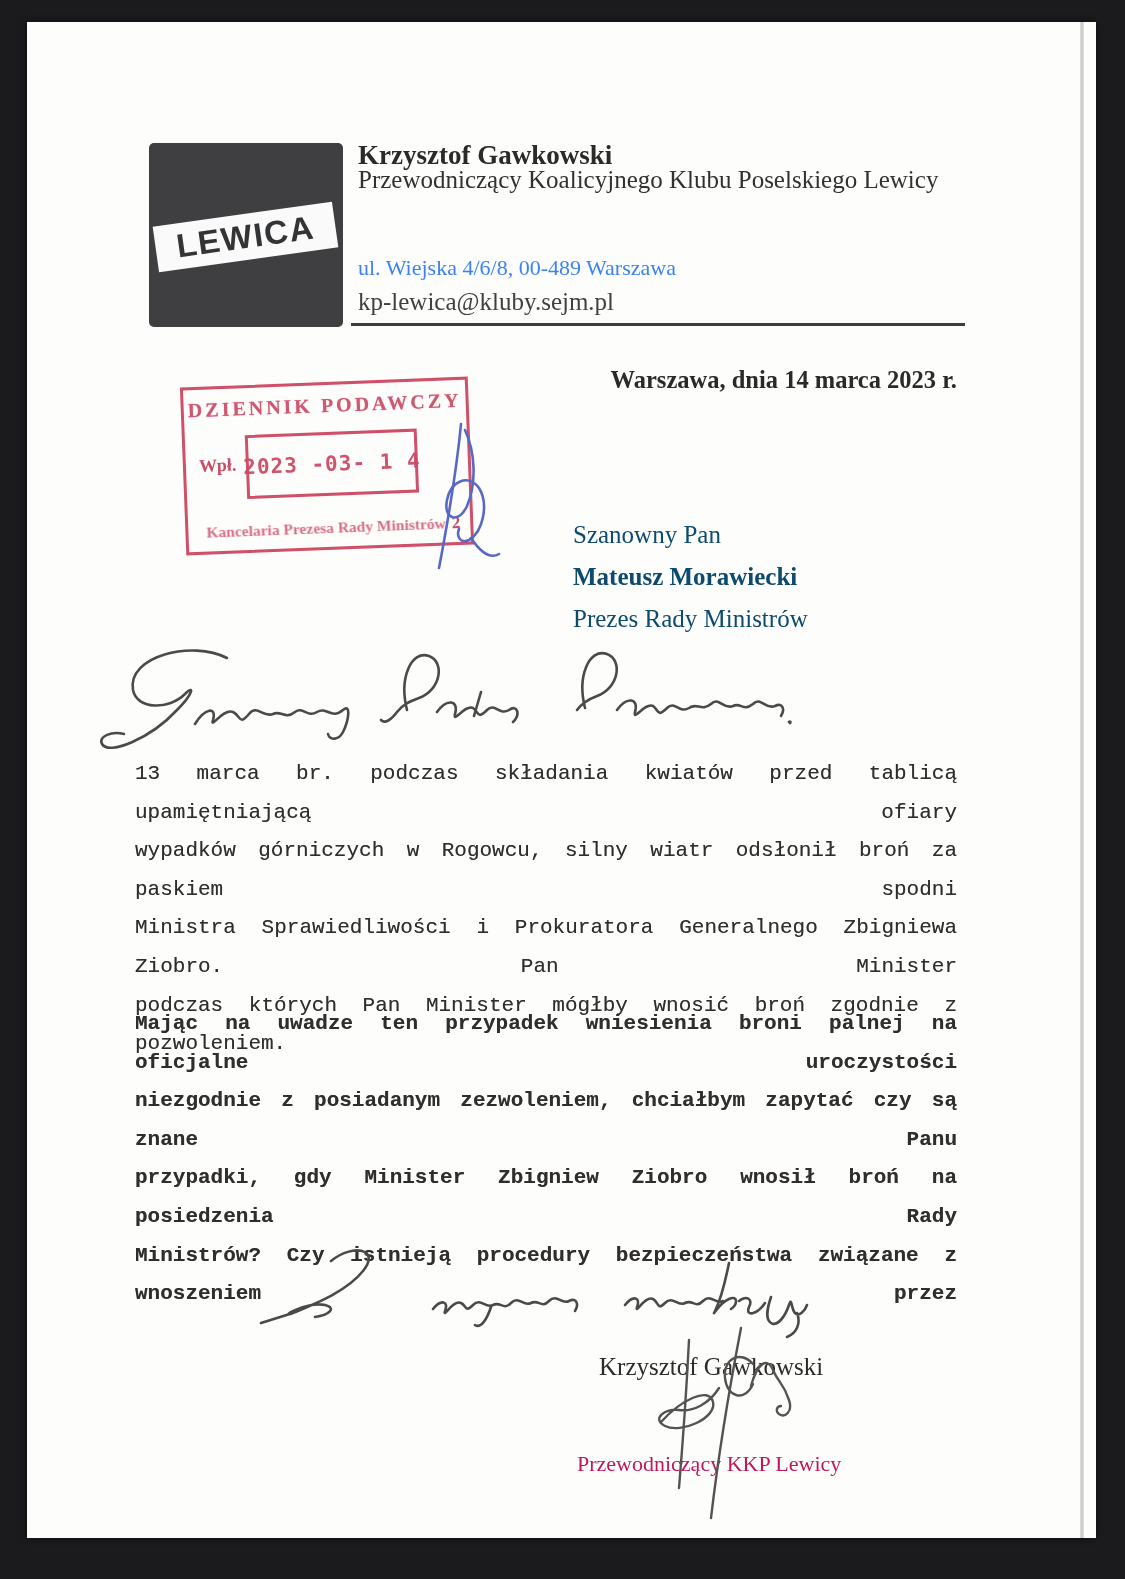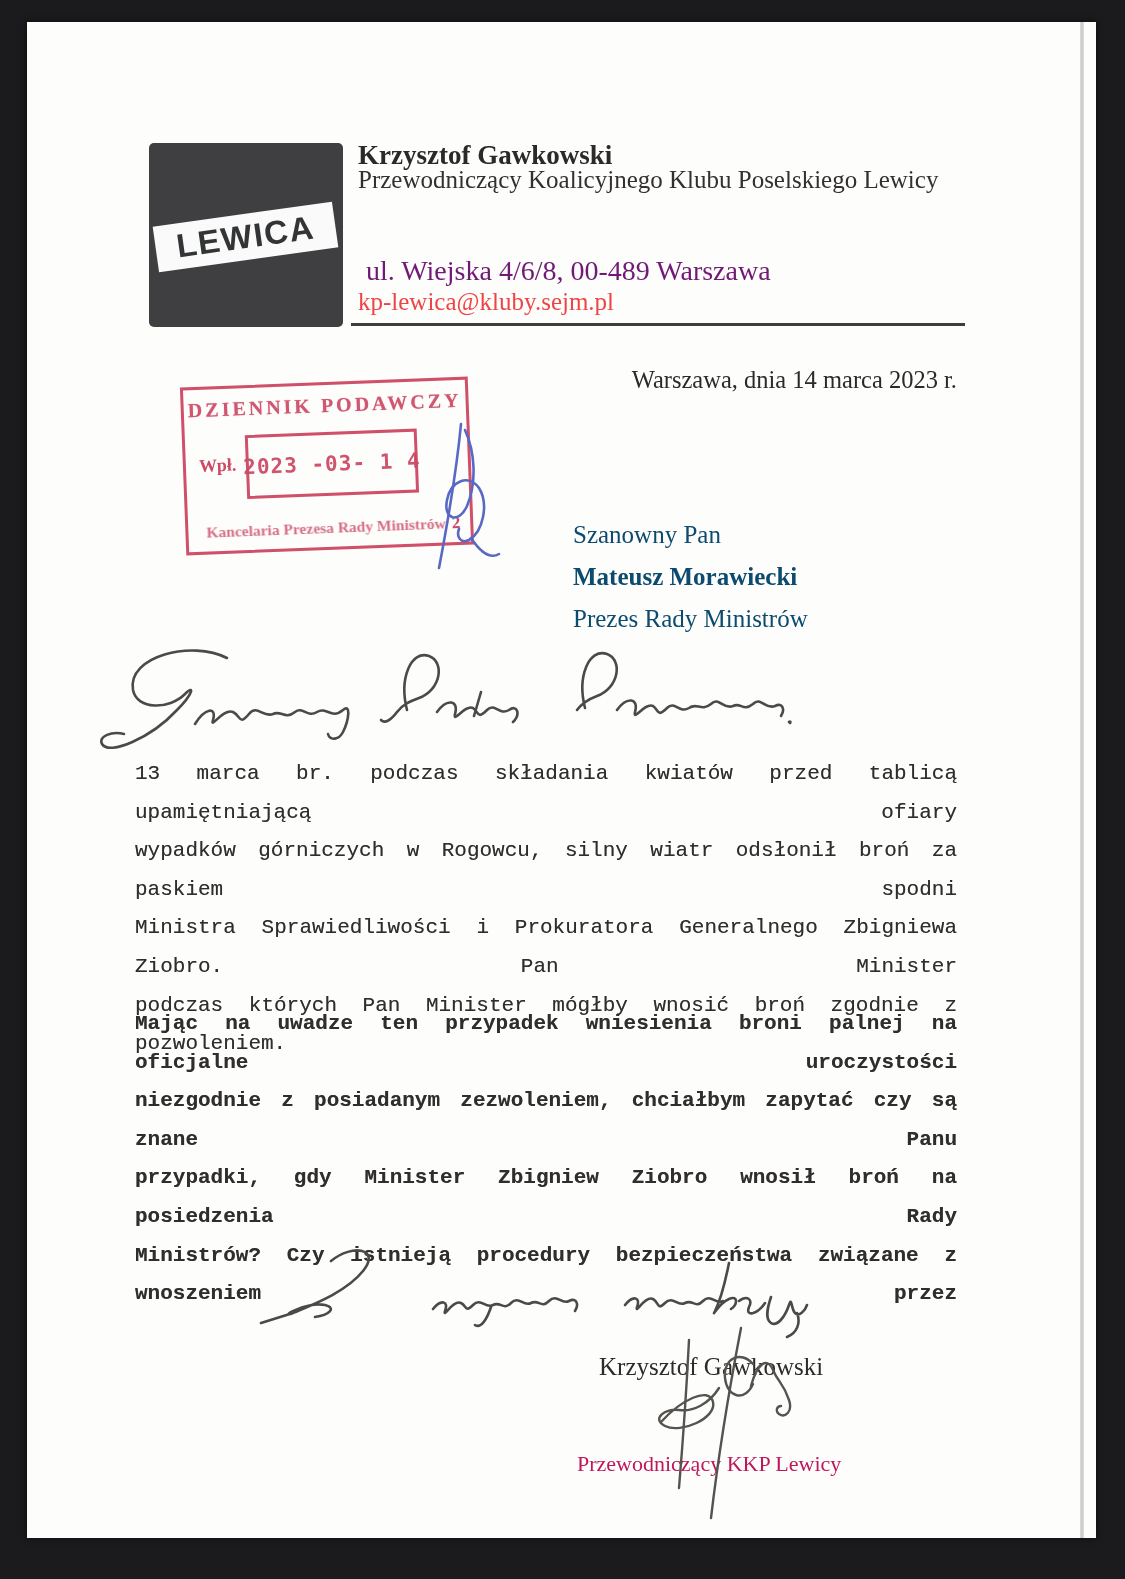--- a/index.html
+++ b/index.html
@@ -14,25 +14,25 @@
   
   .logo-square { left:122px; top:121px; width:194px; height:184px; background:#3f3f41;
                  border-radius:5px; }
   .logo-band { position:absolute; left:6px; top:71px; width:181px; height:46px;
                background:#fafafa; transform:rotate(-8deg);
                display:flex; align-items:center; justify-content:center; }
   .logo-band span { font-family:"Liberation Sans", sans-serif; font-weight:bold;
                     font-size:33px; letter-spacing:1.5px; color:#333436; }
   .sender-name  { left:331px; top:118px; font-size:27px; font-weight:bold; color:#2c2a28; white-space:nowrap; }
   .sender-title { left:331px; top:144px; font-size:25px; color:#33312f; white-space:nowrap; }
-  .addr1 { left:331px; top:233px; font-size:28px; color:#701a75; white-space:nowrap;margin-left:8px; }
-  .addr2 { left:331px; top:266px; font-size:25px; color:#ef4444; white-space:nowrap; }
+  .addr1 { left:331px; top:233px; font-size:22px; color:#3b82f6; white-space:nowrap; }
+  .addr2 { left:331px; top:266px; font-size:25px; color:#404040; white-space:nowrap; }
   .head-rule { left:324px; top:301px; width:614px; height:3px; background:#3d3d3d; }
 
-  .dateline { top:344px; right:139px; font-size:24.5px; color:#2c2a28; white-space:nowrap; }
+  .dateline { top:344px; right:139px; font-size:24.5px; color:#2c2a28; white-space:nowrap;font-weight:bold; }
 
   
   .stamp { left:156px; top:360px; width:288px; height:168px;
            border:3px solid #d0506a; transform:rotate(-2.2deg); color:#cd4a66; }
   .stamp-title { position:absolute; top:9px; width:100%; text-align:center;
                  font-weight:bold; font-size:20px; letter-spacing:3px; opacity:.92;
                  text-shadow:0 0 1px rgba(205,74,102,.6); }
   .stamp-inner { position:absolute; left:60px; top:47px; width:172px; height:64px;
                  border:3px solid #d0506a; display:flex; align-items:center; justify-content:center; }
   .stamp-date { font-family:"DejaVu Sans Mono", monospace; font-weight:bold;

